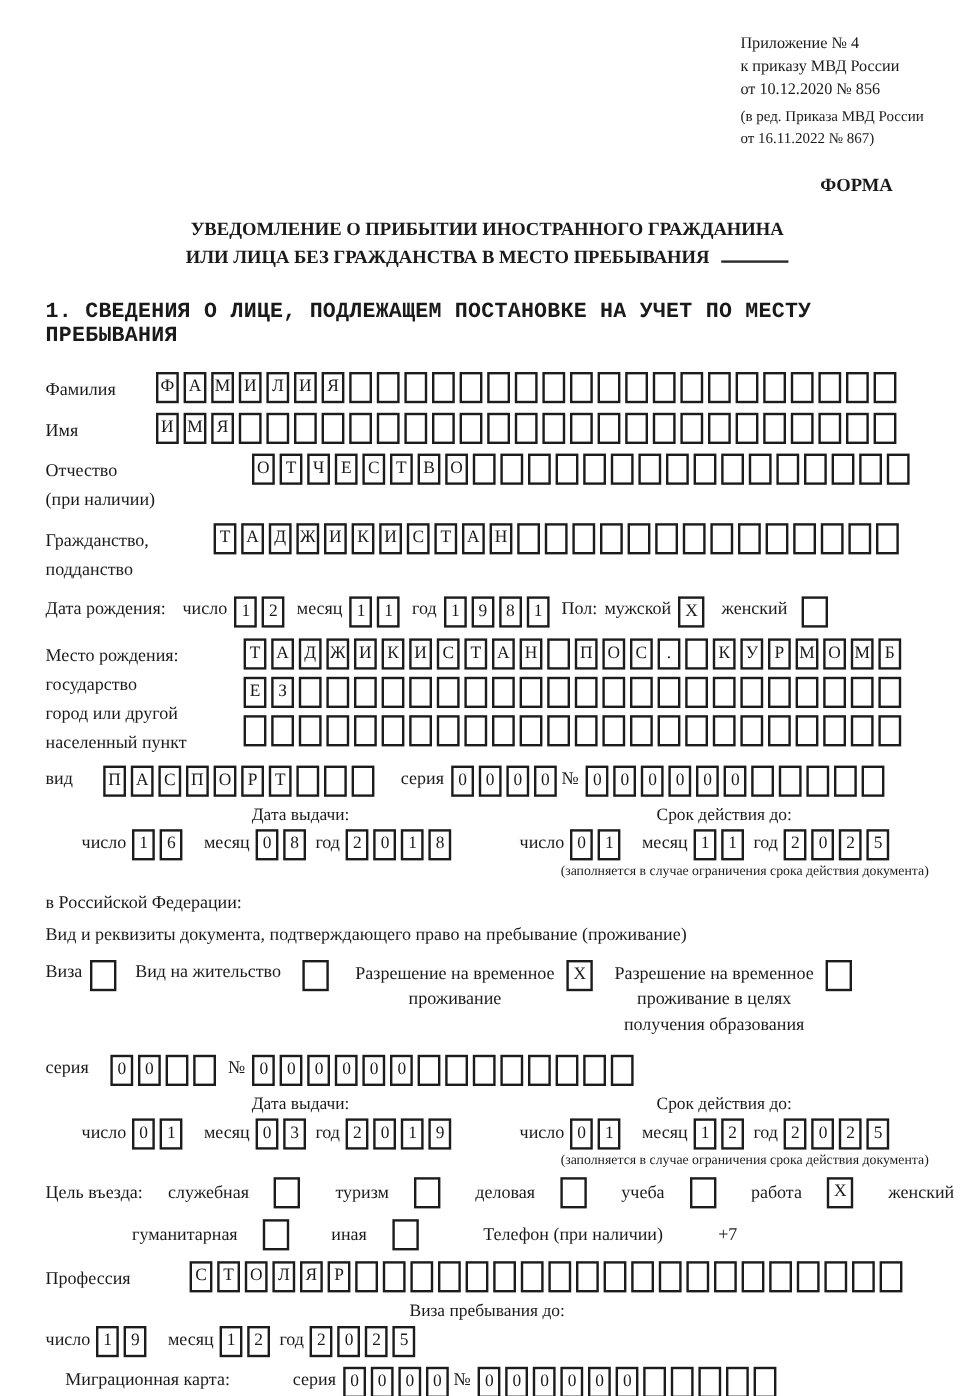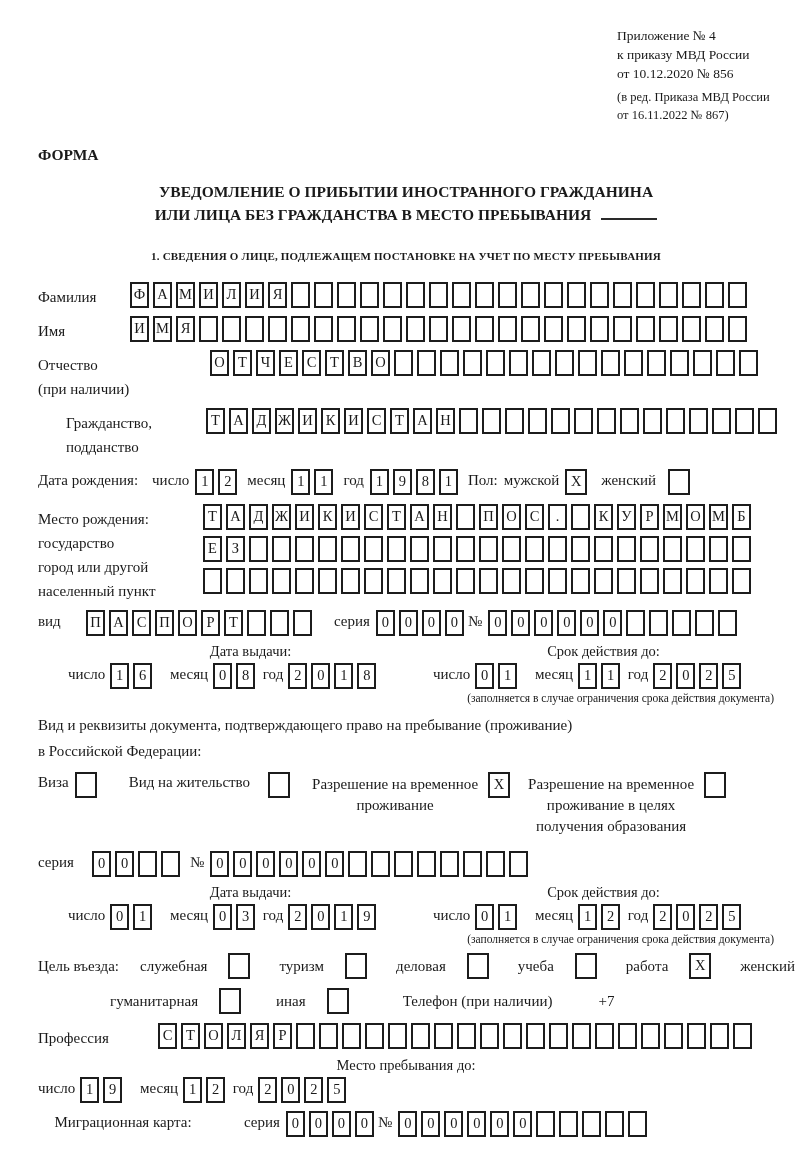--- a/index.html
+++ b/index.html
@@ -8,50 +8,50 @@
     width:800px;min-height:1163px;box-sizing:border-box;
     padding:26px 26px 20px 38px;
     background:#fff;color:#1a1a1a;
     font-family:"Liberation Serif", serif;
     font-size:15px;
   }
   
   .appendix{margin-left:579px;width:200px;font-size:13.5px;line-height:19px;}
   .appendix .rev{font-size:12.5px;line-height:18px;}
   .appendix .rev.first{margin-top:5px;}
-  .forma{padding-right:30px;font-weight:bold;font-size:15.5px;margin:22px 0 16px;}
+  .forma{text-align:right;padding-right:30px;font-weight:bold;font-size:15.5px;margin:22px 0 16px;}
   
   .title{text-align:center;font-weight:bold;font-size:15.5px;line-height:23px;margin-bottom:24px;}
   .uline{display:inline-block;width:56px;border-bottom:2px solid #2a2a2a;margin-left:10px;vertical-align:baseline;}
-  .sec-head{text-align:center;font-weight:bold;font-size:11px;margin-bottom:20px;letter-spacing:.2px;}
+  .sec-head{font-weight:bold;font-size:18px;margin-bottom:20px;letter-spacing:.2px;font-family:Liberation Mono, monospace;}
   
   .row{display:flex;align-items:flex-start;margin-bottom:7px;}
   .lab{line-height:24px;padding-top:3px;flex-shrink:0;}
   .w92{width:92px;}
-  .w140{width:140px;margin-left:28px;}
+  .w140{width:140px;}
   .w172{width:172px;}
   .w165{width:165px;}
   .w120{width:120px;}
   .w170{width:170px;text-align:center;}
   
   .boxes{white-space:nowrap;display:inline-block;}
   .cell{
     display:inline-block;box-sizing:border-box;
     width:19px;height:26px;border:2px solid #1c1c1c;margin-right:4px;
     background:#fff;text-align:center;
     font-family:"Liberation Serif", serif;font-size:14.5px;line-height:21px;
     vertical-align:middle;
   }
   .cell.big{width:22px;}
   .gridcol .boxes{display:block;margin-bottom:6px;}
   
   .li{margin-right:6px;padding-top:3px;display:inline-block;}
   .nowrap{white-space:nowrap;}
   .ml6{margin-left:6px;} .ml10{margin-left:10px;} .ml14{margin-left:14px;}
-  .ml18{margin-left:18px;} .ml20{margin-left:28px;} .ml25{margin-left:25px;} .ml30{margin-left:30px;}
+  .ml18{margin-left:18px;} .ml20{margin-left:12px;} .ml25{margin-left:25px;} .ml30{margin-left:30px;}
   
   .doc-head{text-align:center;font-weight:bold;font-size:14.5px;margin:4px 0 6px;}
   
   .dpair{display:flex;margin:2px 0 8px;}
   .dleft{flex:0 0 395px;padding-left:30px;box-sizing:border-box;}
   .dright{flex:1;}
   .dtitle{text-align:center;font-size:14.5px;margin-bottom:3px;}
   .dline{white-space:nowrap;}
   .dlab{margin-right:5px;}
   .note{font-size:11.5px;text-align:right;margin-top:3px;}
@@ -169,22 +169,22 @@
       <div class="dtitle">Срок действия до:</div>
       <div class="dline">
         <span class="dlab">число</span><span class="boxes"><span class="cell">0</span><span class="cell">1</span></span>
         <span class="dlab ml10">месяц</span><span class="boxes"><span class="cell">1</span><span class="cell">1</span></span>
         <span class="dlab">год</span><span class="boxes"><span class="cell">2</span><span class="cell">0</span><span class="cell">2</span><span class="cell">5</span></span>
       </div>
       <div class="note">(заполняется в случае ограничения срока действия документа)</div>
     </div>
   </div>
 
+  <div class="intro">в Российской Федерации:</div>
   <div class="intro">Вид и реквизиты документа, подтверждающего право на пребывание (проживание)</div>
-  <div class="intro">в Российской Федерации:</div>
 
   <div class="optrow">
     <span class="olabel">Виза</span>
     <span class="boxes ml6"><span class="cell big"></span></span>
     <span class="olabel ml20">Вид на жительство</span>
     <span class="boxes ml18"><span class="cell big"></span></span>
     <div class="olabel2 ml18">
       <div>Разрешение на временное</div>
       <div>проживание</div>
     </div>
@@ -251,21 +251,21 @@
     <span class="plab ml25">+7</span>
   </div>
 
   <div class="row">
     <div class="lab w120">Профессия</div>
     <div class="boxes"><span class="cell">С</span><span class="cell">Т</span><span class="cell">О</span><span class="cell">Л</span><span class="cell">Я</span><span class="cell">Р</span><span class="cell"></span><span class="cell"></span><span class="cell"></span><span class="cell"></span><span class="cell"></span><span class="cell"></span><span class="cell"></span><span class="cell"></span><span class="cell"></span><span class="cell"></span><span class="cell"></span><span class="cell"></span><span class="cell"></span><span class="cell"></span><span class="cell"></span><span class="cell"></span><span class="cell"></span><span class="cell"></span><span class="cell"></span><span class="cell"></span></div>
   </div>
 
   <div class="dpair">
     <div class="dright">
-      <div class="dtitle">Место пребывания до:</div>
+      <div class="dtitle">Виза пребывания до:</div>
       <div class="dline">
         <span class="dlab">число</span><span class="boxes"><span class="cell">1</span><span class="cell">9</span></span>
         <span class="dlab ml10">месяц</span><span class="boxes"><span class="cell">1</span><span class="cell">2</span></span>
         <span class="dlab">год</span><span class="boxes"><span class="cell">2</span><span class="cell">0</span><span class="cell">2</span><span class="cell">5</span></span>
       </div>
     </div>
   </div>
 
   <div class="row nowrap">
     <span class="li w170">Миграционная карта:</span>

